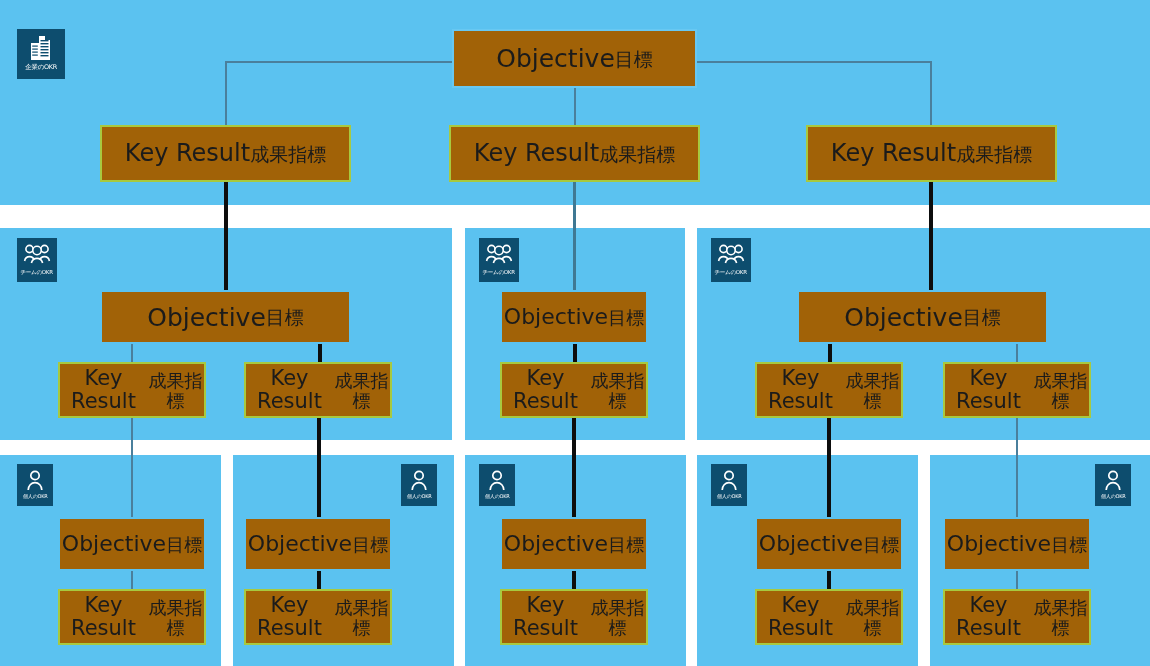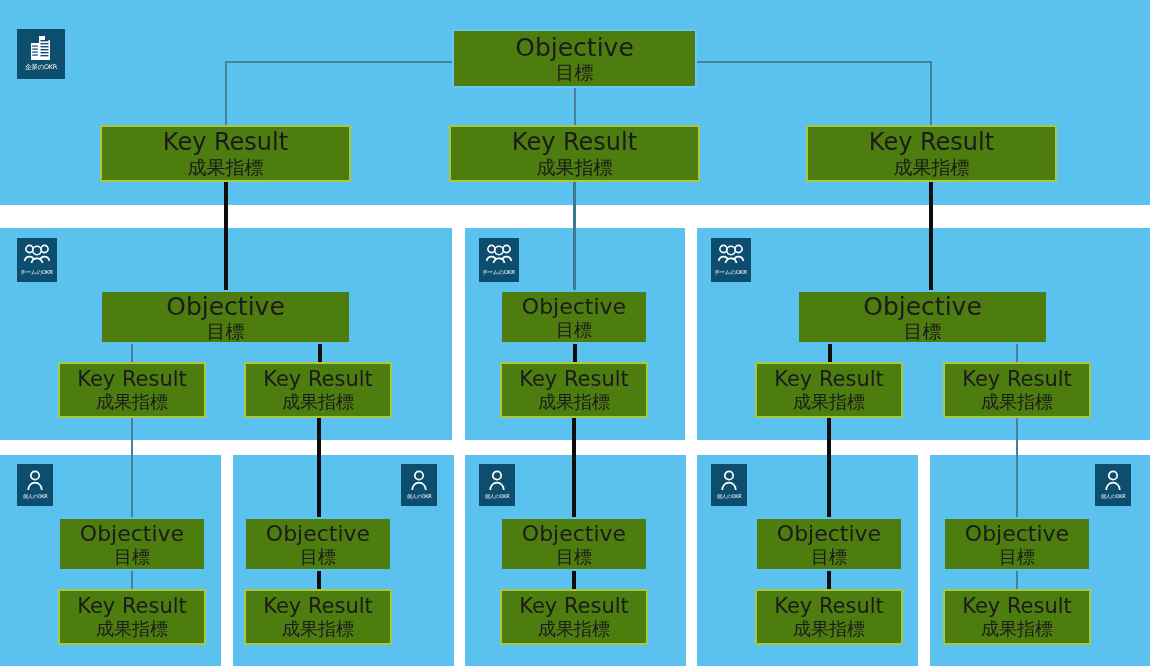--- a/index.html
+++ b/index.html
@@ -26,24 +26,24 @@
   
   .line{position:absolute;background:#4a7f9c;}
   .line.thin-v{width:2px;background:#4a7f9c;}
   .line.thin-h{height:2px;background:#4a7f9c;}
   .line.thick-v{width:4px;background:#0d0d0d;}
   .line.mid-v{width:3px;background:#3f7893;}
 
   
   .node{
     position:absolute;
-    background:#4d7c0f;
+    background:#a16207;
     box-sizing:border-box;
     display:flex;
-    flex-direction:column;
+    flex-direction:row;
     align-items:center;
     justify-content:center;
     text-align:center;
     line-height:1.08;
     color:#1b1b1b;
   }
   .node .en{display:block;}
   .node .jp{display:block;}
 
   .obj{

